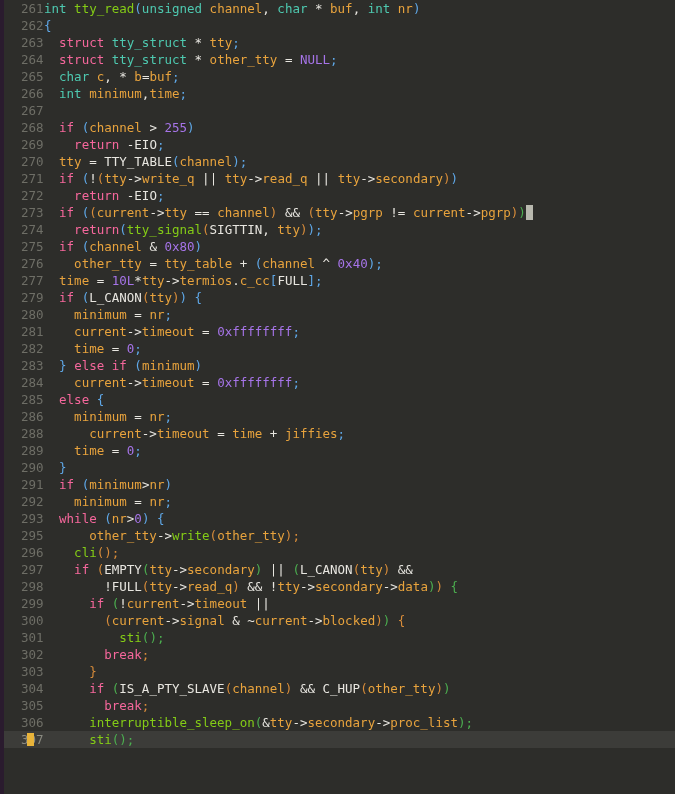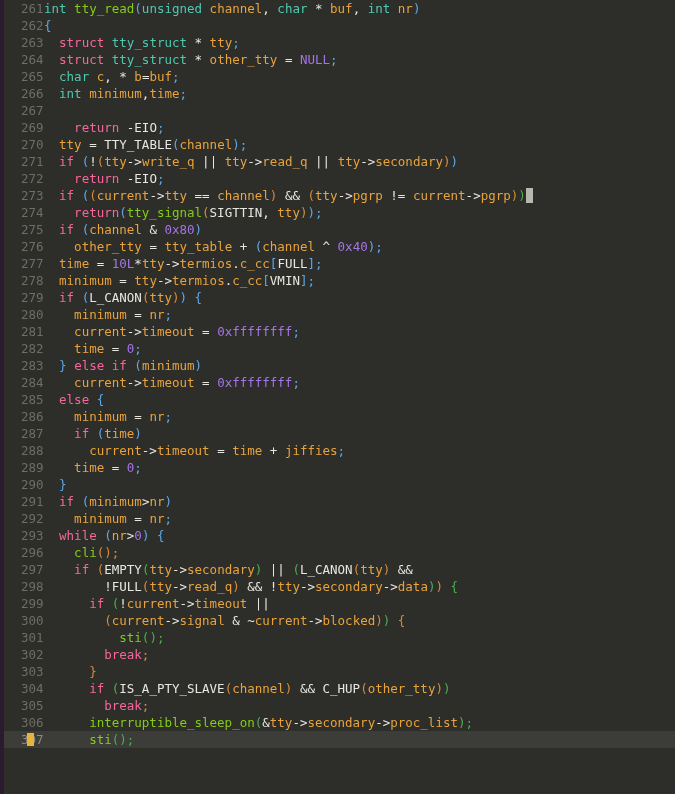--- a/index.html
+++ b/index.html
@@ -137,20 +137,24 @@
     <div class="line">
       <span class="gutter">266</span>
       <span class="code">  <span class="typ">int</span> <span class="var">minimum</span><span class="op">,</span><span class="var">time</span><span class="b1">;</span></span>
     </div>
 
     <div class="line">
       <span class="gutter">267</span>
       <span class="code"> </span>
     </div>
 
+    <div class="line">
+      <span class="gutter">268</span>
+      <span class="code">  <span class="kw">if</span> <span class="b1">(</span><span class="var">channel</span> <span class="op">&gt;</span> <span class="num">255</span><span class="b1">)</span></span>
+    </div>
 
     <div class="line">
       <span class="gutter">269</span>
       <span class="code">    <span class="kw">return</span> <span class="op">-</span><span class="pl">EIO</span><span class="b1">;</span></span>
     </div>
 
     <div class="line">
       <span class="gutter">270</span>
       <span class="code">  <span class="var">tty</span> <span class="op">=</span> <span class="pl">TTY_TABLE</span><span class="b1">(</span><span class="var">channel</span><span class="b1">)</span><span class="b1">;</span></span>
     </div>
@@ -183,24 +187,20 @@
     <div class="line">
       <span class="gutter">276</span>
       <span class="code">    <span class="var">other_tty</span> <span class="op">=</span> <span class="var">tty_table</span> <span class="op">+</span> <span class="b1">(</span><span class="var">channel</span> <span class="op">^</span> <span class="num">0x40</span><span class="b1">)</span><span class="b1">;</span></span>
     </div>
 
     <div class="line">
       <span class="gutter">277</span>
       <span class="code">  <span class="var">time</span> <span class="op">=</span> <span class="num">10L</span><span class="op">*</span><span class="var">tty</span><span class="op">-&gt;</span><span class="var">termios</span><span class="op">.</span><span class="var">c_cc</span><span class="b1">[</span><span class="pl">FULL</span><span class="b1">]</span><span class="b1">;</span></span>
     </div>
 
-    <div class="line">
-      <span class="gutter">278</span>
-      <span class="code">  <span class="var">minimum</span> <span class="op">=</span> <span class="var">tty</span><span class="op">-&gt;</span><span class="var">termios</span><span class="op">.</span><span class="var">c_cc</span><span class="b1">[</span><span class="pl">VMIN</span><span class="b1">]</span><span class="b1">;</span></span>
-    </div>
 
     <div class="line">
       <span class="gutter">279</span>
       <span class="code">  <span class="kw">if</span> <span class="b1">(</span><span class="pl">L_CANON</span><span class="b2">(</span><span class="var">tty</span><span class="b2">)</span><span class="b1">)</span> <span class="b1">{</span></span>
     </div>
 
     <div class="line">
       <span class="gutter">280</span>
       <span class="code">    <span class="var">minimum</span> <span class="op">=</span> <span class="var">nr</span><span class="b1">;</span></span>
     </div>
@@ -228,24 +228,20 @@
     <div class="line">
       <span class="gutter">285</span>
       <span class="code">  <span class="kw">else</span> <span class="b1">{</span></span>
     </div>
 
     <div class="line">
       <span class="gutter">286</span>
       <span class="code">    <span class="var">minimum</span> <span class="op">=</span> <span class="var">nr</span><span class="b1">;</span></span>
     </div>
 
-    <div class="line">
-      <span class="gutter">287</span>
-      <span class="code">    <span class="kw">if</span> <span class="b1">(</span><span class="var">time</span><span class="b1">)</span></span>
-    </div>
 
     <div class="line">
       <span class="gutter">288</span>
       <span class="code">      <span class="var">current</span><span class="op">-&gt;</span><span class="var">timeout</span> <span class="op">=</span> <span class="var">time</span> <span class="op">+</span> <span class="var">jiffies</span><span class="b1">;</span></span>
     </div>
 
     <div class="line">
       <span class="gutter">289</span>
       <span class="code">    <span class="var">time</span> <span class="op">=</span> <span class="num">0</span><span class="b1">;</span></span>
     </div>
@@ -264,20 +260,24 @@
       <span class="gutter">292</span>
       <span class="code">    <span class="var">minimum</span> <span class="op">=</span> <span class="var">nr</span><span class="b1">;</span></span>
     </div>
 
     <div class="line">
       <span class="gutter">293</span>
       <span class="code">  <span class="kw">while</span> <span class="b1">(</span><span class="var">nr</span><span class="op">&gt;</span><span class="num">0</span><span class="b1">)</span> <span class="b1">{</span></span>
     </div>
 
 
+    <div class="line">
+      <span class="gutter">295</span>
+      <span class="code">      <span class="var">other_tty</span><span class="op">-&gt;</span><span class="fn">write</span><span class="b2">(</span><span class="var">other_tty</span><span class="b2">)</span><span class="b2">;</span></span>
+    </div>
 
     <div class="line">
       <span class="gutter">296</span>
       <span class="code">    <span class="fn">cli</span><span class="b2">(</span><span class="b2">)</span><span class="b2">;</span></span>
     </div>
 
     <div class="line">
       <span class="gutter">297</span>
       <span class="code">    <span class="kw">if</span> <span class="b2">(</span><span class="pl">EMPTY</span><span class="b3">(</span><span class="var">tty</span><span class="op">-&gt;</span><span class="var">secondary</span><span class="b3">)</span> <span class="op">||</span> <span class="b3">(</span><span class="pl">L_CANON</span><span class="b2">(</span><span class="var">tty</span><span class="b2">)</span> <span class="op">&amp;&amp;</span></span>
     </div>

